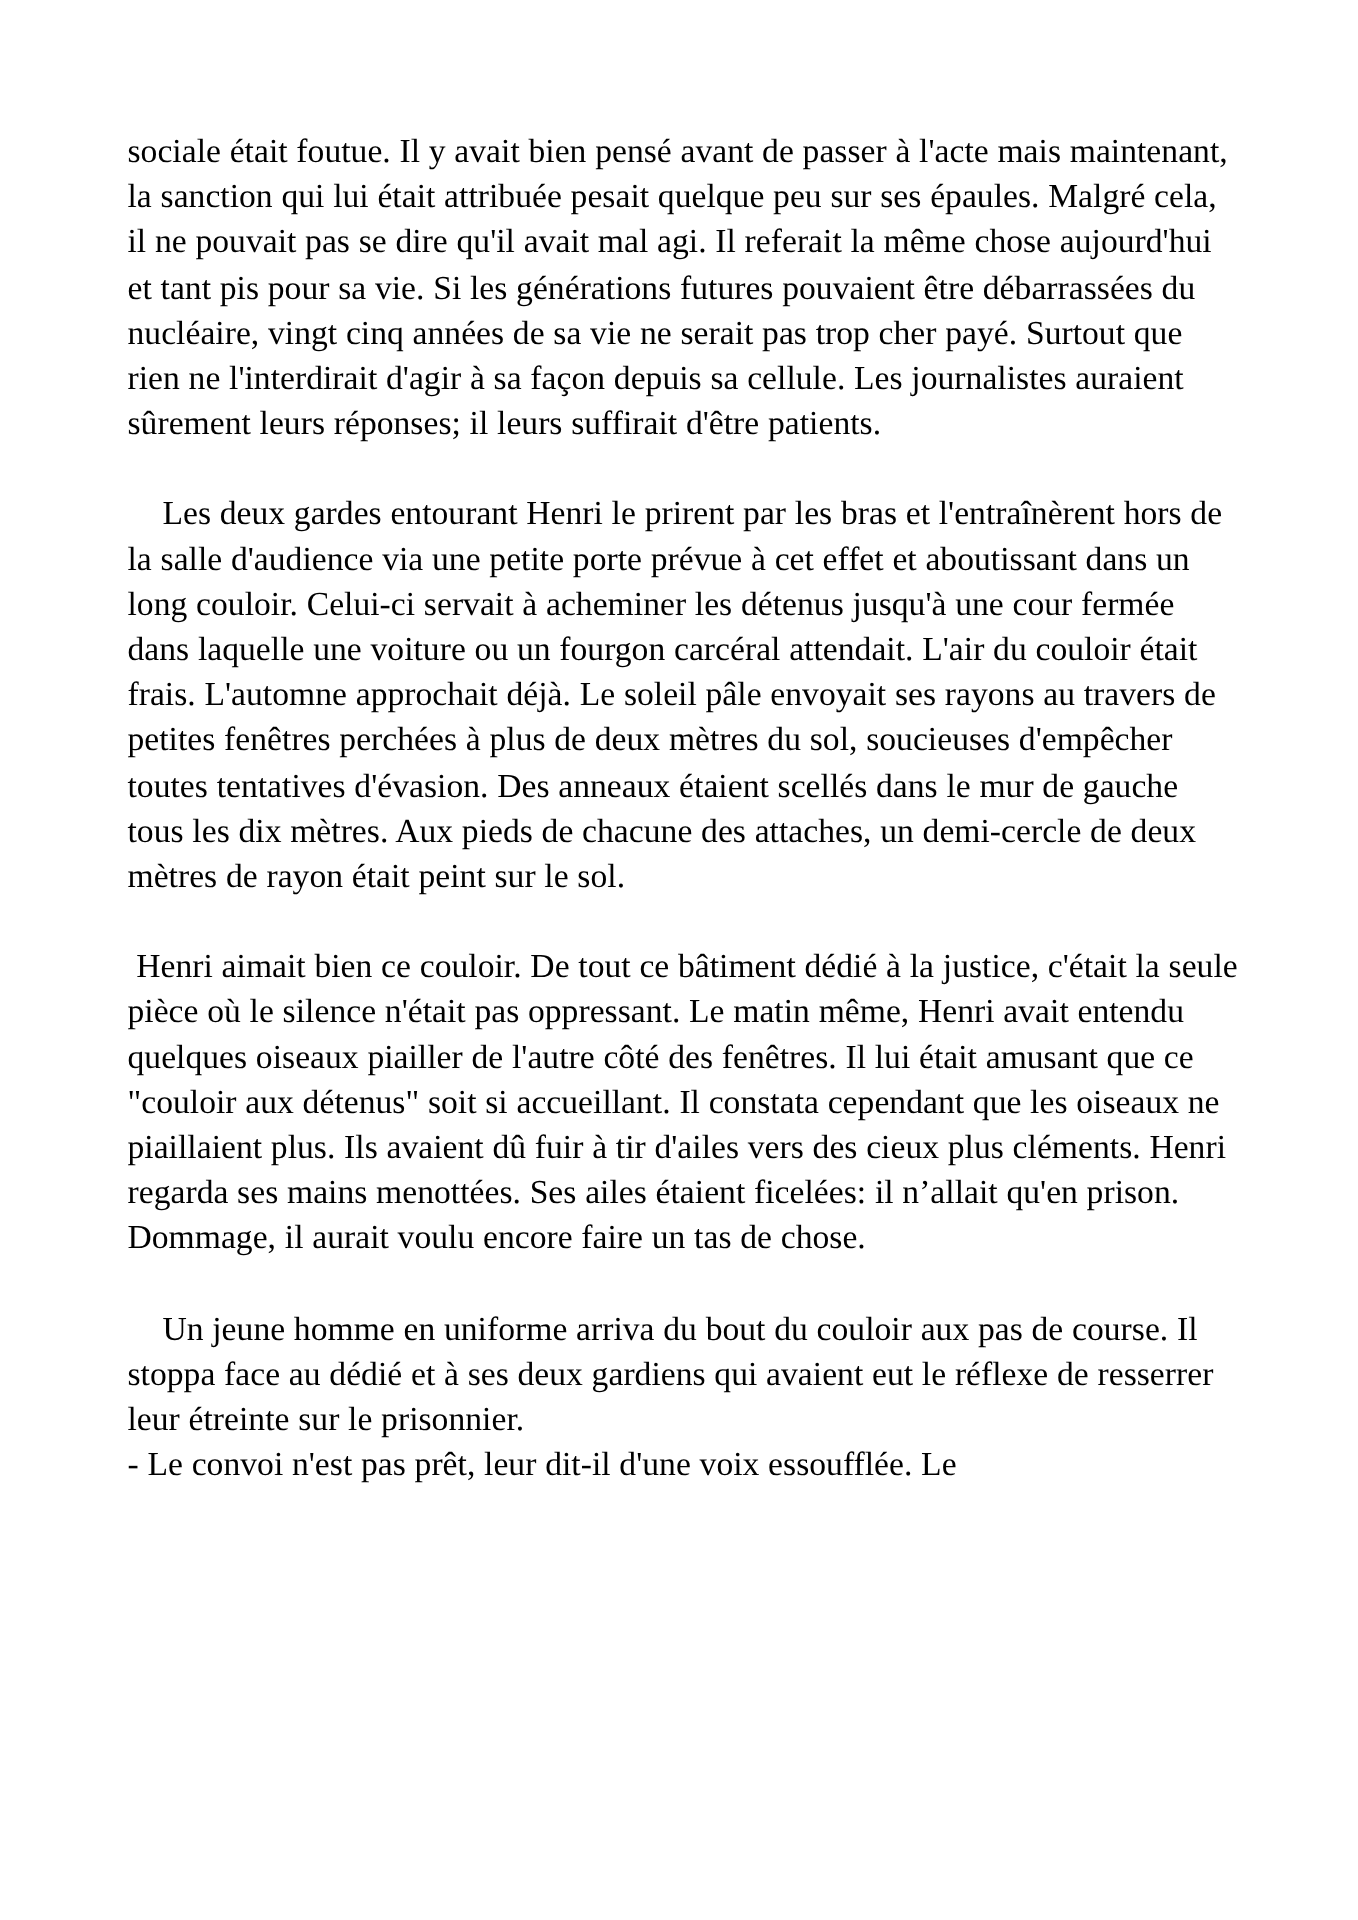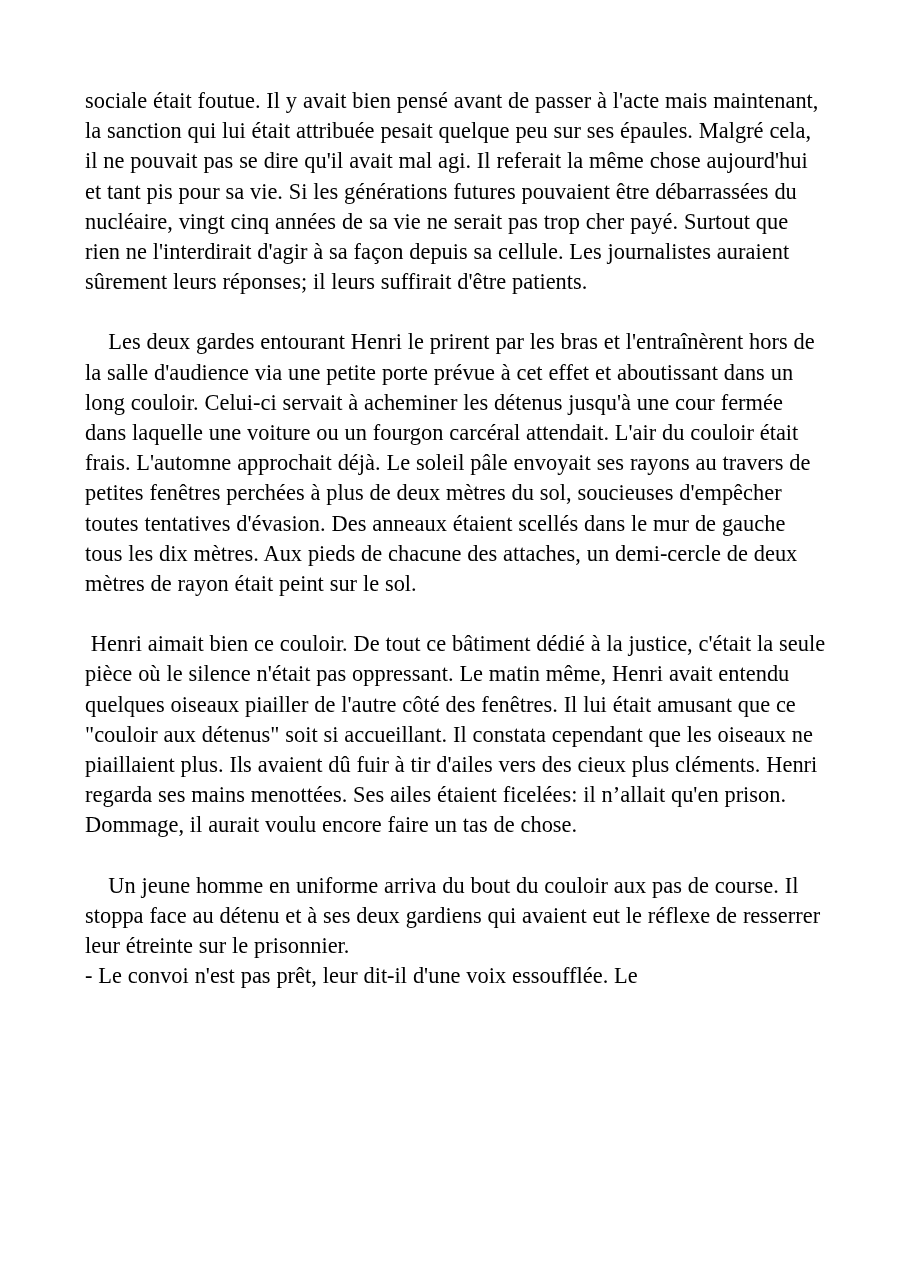--- a/index.html
+++ b/index.html
@@ -51,16 +51,16 @@
   }
 </style>
 </head>
 <body>
 
 <div class="page">
   <div class="text-body">
     <p class="para">sociale était foutue. Il y avait bien pensé avant de passer à l'acte mais maintenant, la sanction qui lui était attribuée pesait quelque peu sur ses épaules. Malgré cela, il ne pouvait pas se dire qu'il avait mal agi. Il referait la même chose aujourd'hui et tant pis pour sa vie. Si les générations futures pouvaient être débarrassées du nucléaire, vingt cinq années de sa vie ne serait pas trop cher payé. Surtout que rien ne l'interdirait d'agir à sa façon depuis sa cellule. Les journalistes auraient sûrement leurs réponses; il leurs suffirait d'être patients.</p>
     <p class="para">    Les deux gardes entourant Henri le prirent par les bras et l'entraînèrent hors de la salle d'audience via une petite porte prévue à cet effet et aboutissant dans un long couloir. Celui-ci servait à acheminer les détenus jusqu'à une cour fermée dans laquelle une voiture ou un fourgon carcéral attendait. L'air du couloir était frais. L'automne approchait déjà. Le soleil pâle envoyait ses rayons au travers de petites fenêtres perchées à plus de deux mètres du sol, soucieuses d'empêcher toutes tentatives d'évasion. Des anneaux étaient scellés dans le mur de gauche tous les dix mètres. Aux pieds de chacune des attaches, un demi-cercle de deux mètres de rayon était peint sur le sol.</p>
     <p class="para"> Henri aimait bien ce couloir. De tout ce bâtiment dédié à la justice, c'était la seule pièce où le silence n'était pas oppressant. Le matin même, Henri avait entendu quelques oiseaux piailler de l'autre côté des fenêtres. Il lui était amusant que ce "couloir aux détenus" soit si accueillant. Il constata cependant que les oiseaux ne piaillaient plus. Ils avaient dû fuir à tir d'ailes vers des cieux plus cléments. Henri regarda ses mains menottées. Ses ailes étaient ficelées: il n’allait qu'en prison. Dommage, il aurait voulu encore faire un tas de chose.</p>
-    <p class="para">    Un jeune homme en uniforme arriva du bout du couloir aux pas de course. Il stoppa face au détenu et à ses deux gardiens qui avaient eut le réflexe de resserrer leur étreinte sur le prisonnier.
+    <p class="para">    Un jeune homme en uniforme arriva du bout du couloir aux pas de course. Il stoppa face au dédié et à ses deux gardiens qui avaient eut le réflexe de resserrer leur étreinte sur le prisonnier.
 - Le convoi n'est pas prêt, leur dit-il d'une voix essoufflée. Le</p>
   </div>
 </div>
 
 </body></html>

